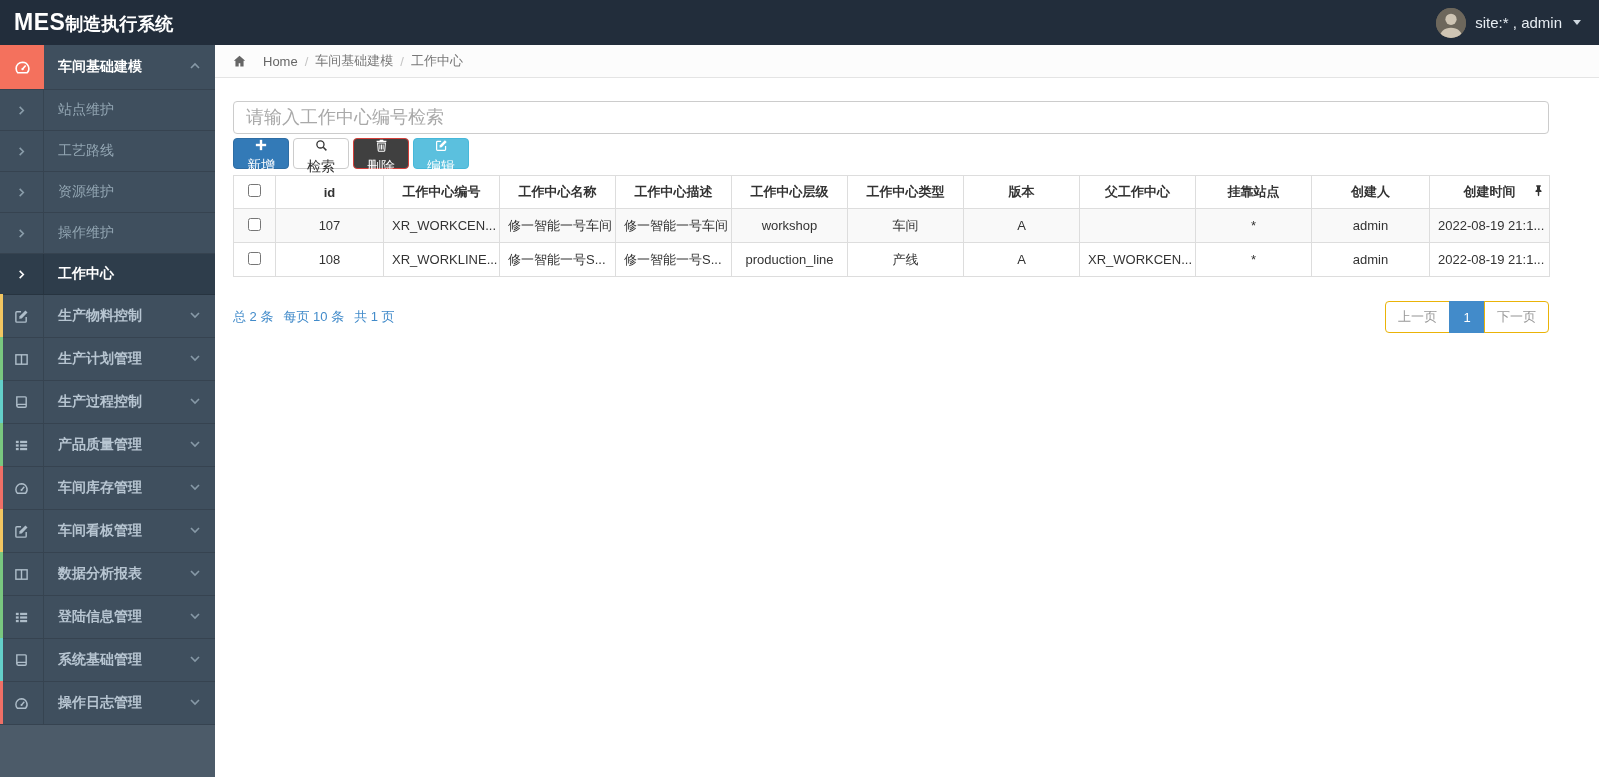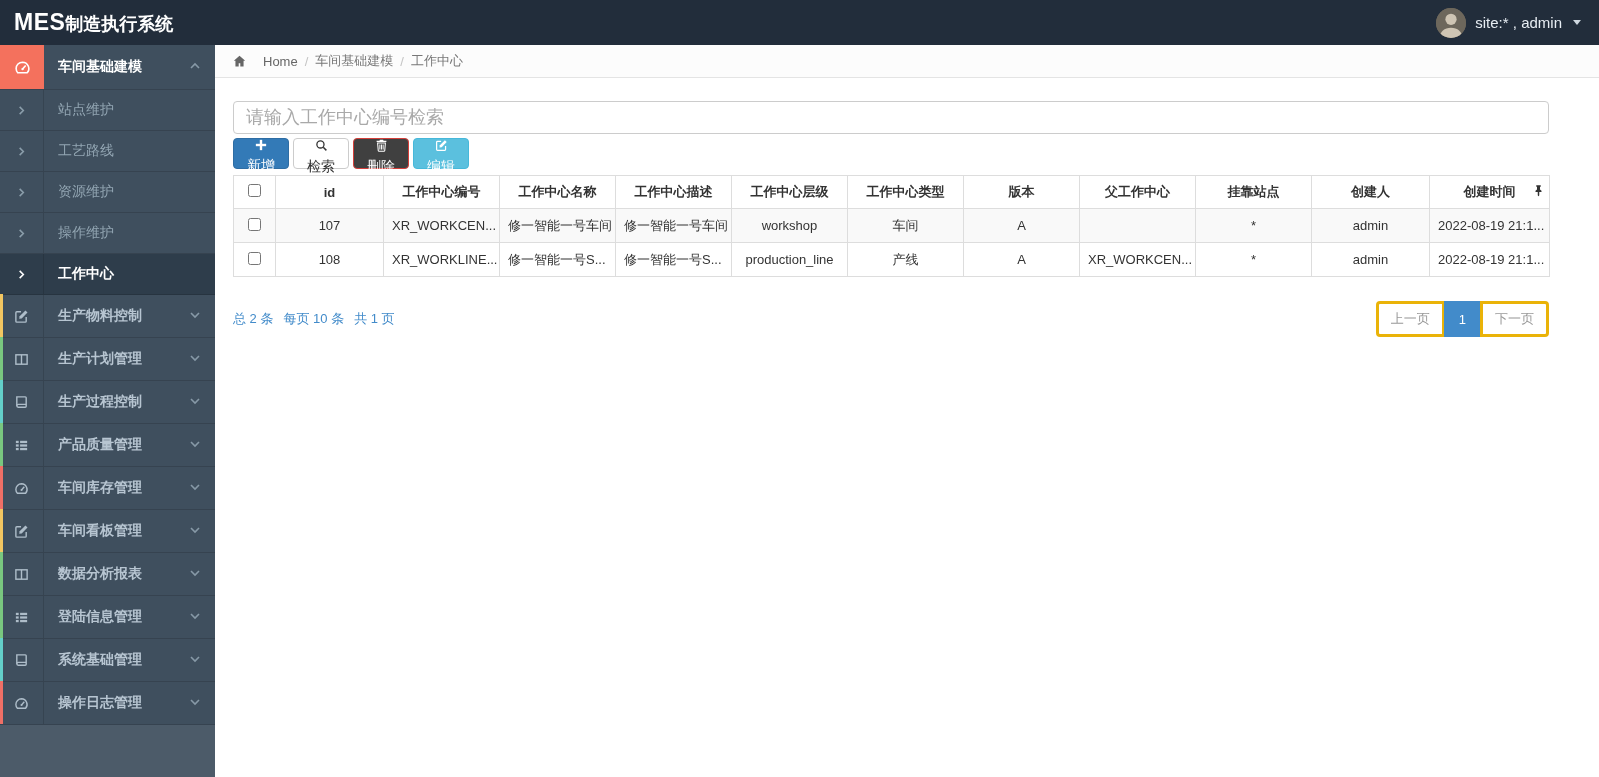--- a/index.html
+++ b/index.html
@@ -74,21 +74,21 @@
   .ta-l { text-align:left; }
   .pin-icon { position:absolute; right:6px; top:50%; transform:translateY(-50%);
               color:#333; cursor:pointer; }
   input[type="checkbox"] { width:13px; height:13px; cursor:pointer; }
 
   .pager-row { display:flex; justify-content:space-between; align-items:center;
                margin-top:24px; }
   .page-info { font-size:13px; color:#428bca; display:flex; gap:10px; }
   .pagination { display:flex; }
   .page-btn { min-width:36px; padding:6px 12px; font-size:13px; background:#fff;
-              border:3px solid #eab308; color:#999; margin-left:-1px; cursor:pointer;
+              border:1px solid #eab308; color:#999; margin-left:-1px; cursor:pointer;
               text-align:center; }
   .page-btn:first-child { border-radius:4px 0 0 4px; margin-left:0; }
   .page-btn:last-child { border-radius:0 4px 4px 0; }
   .page-btn.active { background:#428bca; border-color:#428bca; color:#fff; }
 </style>
 </head>
 <body>
 
 <header class="navbar">
   <div class="brand">

